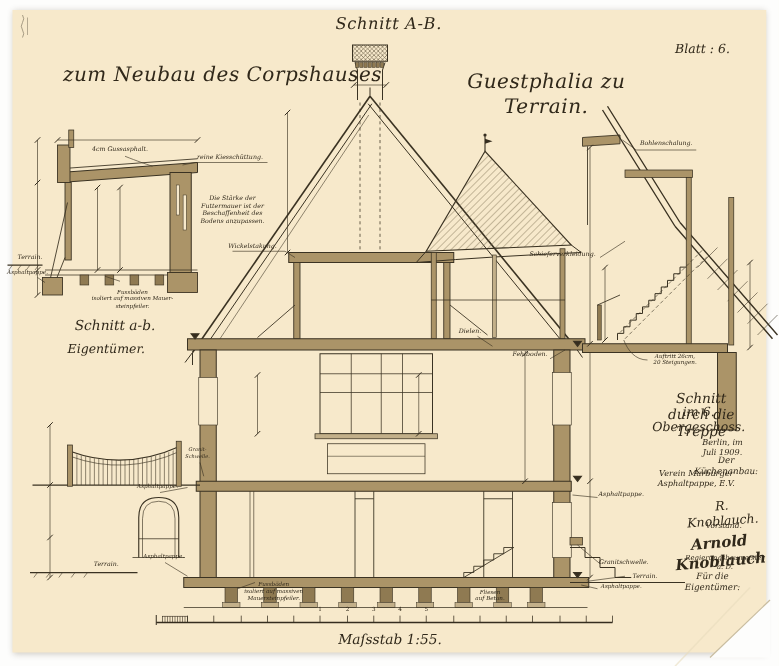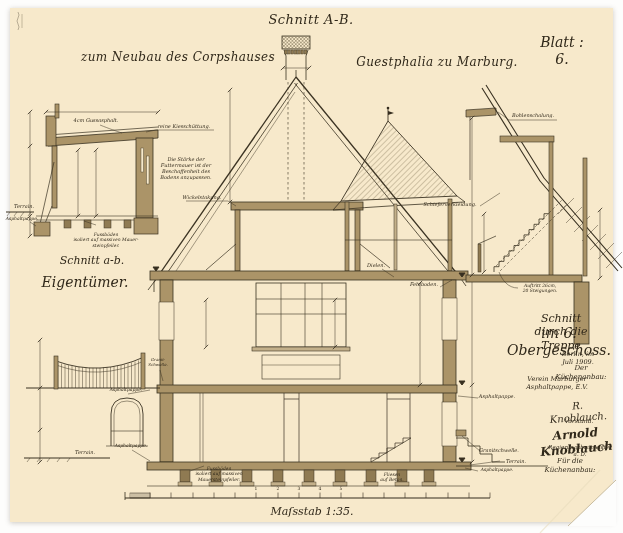--- a/index.html
+++ b/index.html
@@ -4,23 +4,23 @@
 <style>
   html,body{margin:0;padding:0;background:#fdfdfc;}
   #stage{position:relative;width:623px;height:533px;background:#fdfdfc;overflow:hidden;
          font-family:"DejaVu Serif",serif;}
   #paper{position:absolute;left:10px;top:8px;width:603px;height:514px;
          background:#f7e9cb;box-shadow:0 1px 5px rgba(60,45,20,.25);}
   #art{position:absolute;left:0;top:0;}
   .lbl{position:absolute;font-family:"DejaVu Serif",serif;font-style:italic;color:#30281a;
        white-space:pre-line;line-height:1.22;transform:translateX(-50%);text-align:center;}
   .t13{font-size:13px;letter-spacing:.5px}
-  .t12{font-size:12px;letter-spacing:.4px}
+  .t12{font-size:16px;letter-spacing:.4px}
   .t11{font-size:11px}
-  .t10{font-size:14px}
+  .t10{font-size:10px}
   .t7{font-size:7px}
   .t65{font-size:6.5px}
   .t6{font-size:6px}
   .t55{font-size:5.5px}
   .t5{font-size:5px}
   .t45{font-size:4.5px}
   .t4{font-size:4px}
   .num{font-size:4.5px;font-style:normal}
   .sig{font-size:10px;transform:translateX(-50%) rotate(-4deg)}
   .sig2{font-size:12px;font-weight:bold;transform:translateX(-50%) rotate(-5deg)}
@@ -263,21 +263,21 @@
 
     <g>
       <path d="M540 533 L600 470" stroke="#e8dcbc" stroke-width="1.2" opacity=".6" fill="none"></path>
       <polygon points="616,480 616,526 568,526" fill="#fdfdfc"></polygon>
       <line x1="568" y1="526" x2="616" y2="480" stroke="#c9bda0" stroke-width="1"></line>
     </g>
   </svg>
 
   <div class="lbl t13" style="left:311px;top:12px">Schnitt A-B.</div>
   <div class="lbl t12" style="left:178px;top:50px">zum Neubau des Corpshauses</div>
-  <div class="lbl t12" style="left:437px;top:55px">Guestphalia zu Marburg.</div>
+  <div class="lbl t12" style="left:437px;top:55px">Guestphalia zu Terrain.</div>
   <div class="lbl t10" style="left:562px;top:34px">Blatt : 6.</div>
 
   <div class="lbl t5" style="left:96px;top:117px">4cm Gussasphalt.</div>
   <div class="lbl t5" style="left:184px;top:123px">reine Kiesschüttung.</div>
   <div class="lbl t5" style="left:186px;top:156px">Die Stärke der
 Futtermauer ist der
 Beschaffenheit des
 Bodens anzupassen.</div>
   <div class="lbl t5" style="left:24px;top:203px">Terrain.</div>
   <div class="lbl t45" style="left:22px;top:216px">Asphaltpappe.</div>
@@ -310,23 +310,23 @@
   <div class="lbl t45" style="left:540px;top:283px">Auftritt 26cm,
 20 Steigungen.</div>
   <div class="lbl t11" style="left:561px;top:312px">Schnitt durch die Treppe</div>
   <div class="lbl t10" style="left:559px;top:325px">im 6. Obergeschoss.</div>
 
   <div class="lbl num" style="left:256px;top:486px">1</div>
   <div class="lbl num" style="left:278px;top:486px">2</div>
   <div class="lbl num" style="left:299px;top:486px">3</div>
   <div class="lbl num" style="left:320px;top:486px">4</div>
   <div class="lbl num" style="left:341px;top:486px">5</div>
-  <div class="lbl t11" style="left:312px;top:505px">Maſsstab 1:35.</div>
+  <div class="lbl t11" style="left:312px;top:505px">Maſsstab 1:55.</div>
 
   <div class="lbl t65" style="left:578px;top:351px">Berlin, im Juli 1909.</div>
   <div class="lbl t7" style="left:581px;top:364px">Der Küchenanbau:</div>
   <div class="lbl t65" style="left:557px;top:376px">Verein Marburger Asphaltpappe, E.V.</div>
   <div class="lbl sig" style="left:578px;top:400px">R. Knoblauch.</div>
   <div class="lbl t6" style="left:579px;top:417px">Vorstand.</div>
   <div class="lbl sig2" style="left:576px;top:427px">Arnold Knoblauch</div>
   <div class="lbl t55" style="left:580px;top:444px">Regierungsbaumeister a. D.</div>
-  <div class="lbl t7" style="left:570px;top:457px">Für die Küchenanbau:</div>
+  <div class="lbl t7" style="left:570px;top:457px">Für die Eigentümer:</div>
 </div>
 
 </body></html>

